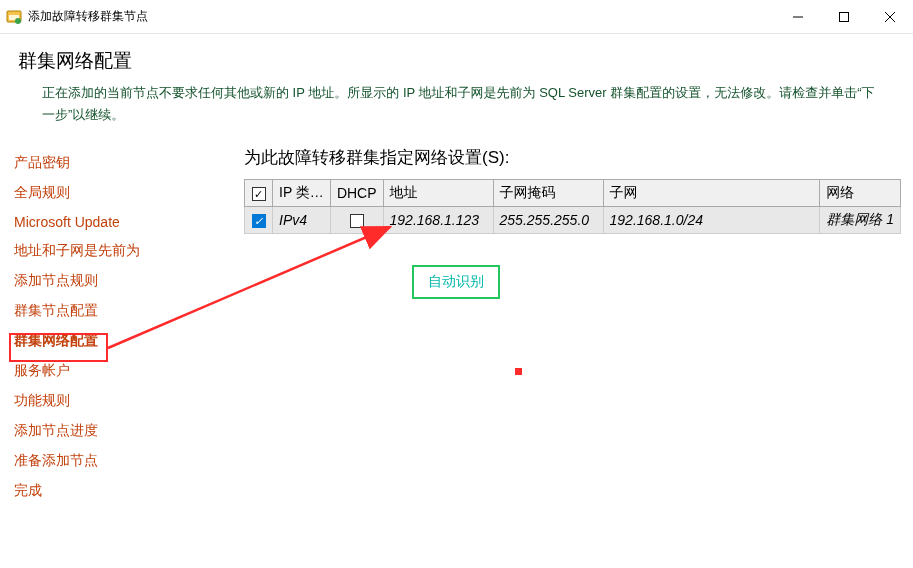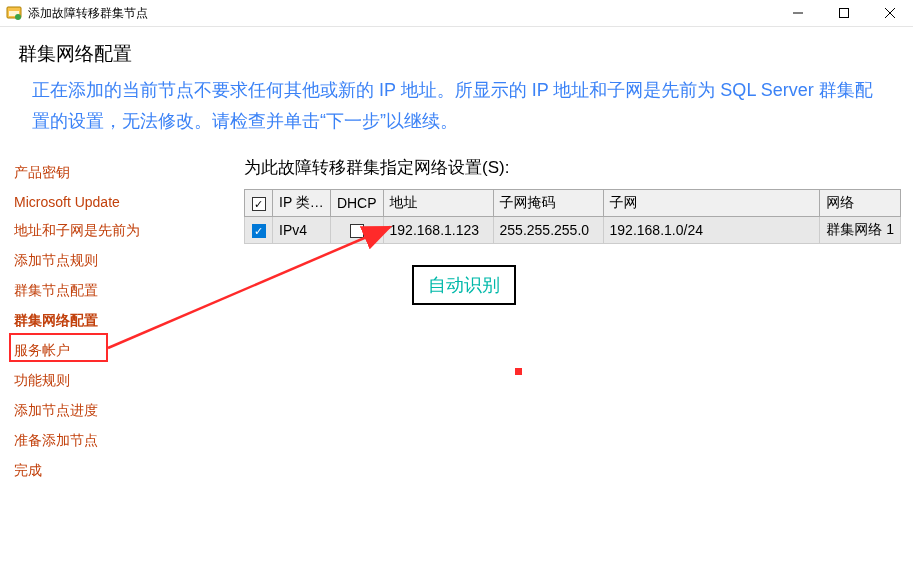--- a/index.html
+++ b/index.html
@@ -10,21 +10,21 @@
     background: #fff;
     color: #000;
     width: 913px;
     height: 568px;
     overflow: hidden;
     position: relative;
   }
   .titlebar {
     display: flex;
     align-items: center;
-    height: 27px;
+    height: 34px;
     padding: 0 0 0 6px;
     border-bottom: 1px solid #e5e5e5;
   }
   .titlebar .app-icon {
     width: 16px; height: 16px;
     margin-right: 6px;
     display: inline-block;
   }
   .titlebar .title {
     flex: 1;
@@ -40,24 +40,24 @@
   }
   .header-area {
     padding: 14px 28px 10px 18px;
   }
   .page-title {
     font-size: 19px;
     font-weight: 400;
     margin: 0 0 8px 0;
   }
   .page-desc {
-    font-size: 18px;
+    font-size: 13px;
     line-height: 1.7;
-    color: #3b82f6;
-    margin-left: 14px;
+    color: #14532d;
+    margin-left: 24px;
   }
   .main-row {
     display: flex;
     padding: 10px 12px 0 14px;
   }
   .sidebar {
     width: 206px;
     padding-top: 2px;
   }
   .sidebar-item {
@@ -88,20 +88,21 @@
     border: 1px solid #aaa;
     text-align: left;
     font-weight: 400;
     padding: 4px 6px;
     white-space: nowrap;
   }
   .net-table td {
     border: 1px solid #ccc;
     padding: 4px 6px;
     white-space: nowrap;
+    font-style: italic;
   }
   .net-table tr.data-row td {
     background: #e8e8e8;
   }
   .chk {
     width: 14px; height: 14px;
     border: 1px solid #333;
     display: inline-flex;
     align-items: center; justify-content: center;
     vertical-align: middle;
@@ -117,22 +118,22 @@
   .chk.blue.checked::after { color: #fff; }
   
   .annot-box {
     position: absolute;
     border: 2px solid #ff2a2a;
     pointer-events: none;
   }
   .annot-label {
     position: absolute;
     color: #00b8a9;
-    font-size: 18px;
-    border: 2px solid #000000;
+    font-size: 14px;
+    border: 2px solid #22c55e;
     padding: 6px 14px;
     background: #fff;
     pointer-events: none;
   }
   .annot-dot {
     position: absolute;
     width: 7px; height: 7px;
     background: #ff2a2a;
     pointer-events: none;
   }
@@ -174,20 +175,21 @@
 </div>
 
 <div class="header-area">
   <h1 class="page-title">群集网络配置</h1>
   <div class="page-desc">正在添加的当前节点不要求任何其他或新的 IP 地址。所显示的 IP 地址和子网是先前为 SQL Server 群集配置的设置，无法修改。请检查并单击“下一步”以继续。</div>
 </div>
 
 <div class="main-row">
   <div class="sidebar" id="sidebar">
       <div class="sidebar-item">产品密钥</div>
+      <div class="sidebar-item">全局规则</div>
       <div class="sidebar-item">Microsoft Update</div>
       <div class="sidebar-item">地址和子网是先前为</div>
       <div class="sidebar-item">添加节点规则</div>
       <div class="sidebar-item">群集节点配置</div>
       <div class="sidebar-item active">群集网络配置</div>
       <div class="sidebar-item">服务帐户</div>
       <div class="sidebar-item">功能规则</div>
       <div class="sidebar-item">添加节点进度</div>
       <div class="sidebar-item">准备添加节点</div>
       <div class="sidebar-item">完成</div>

